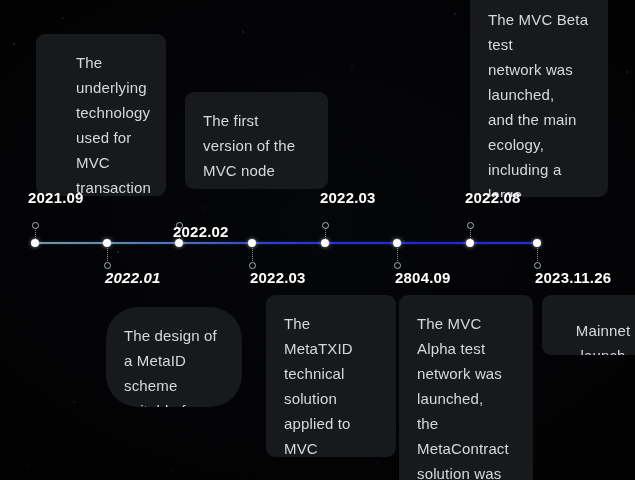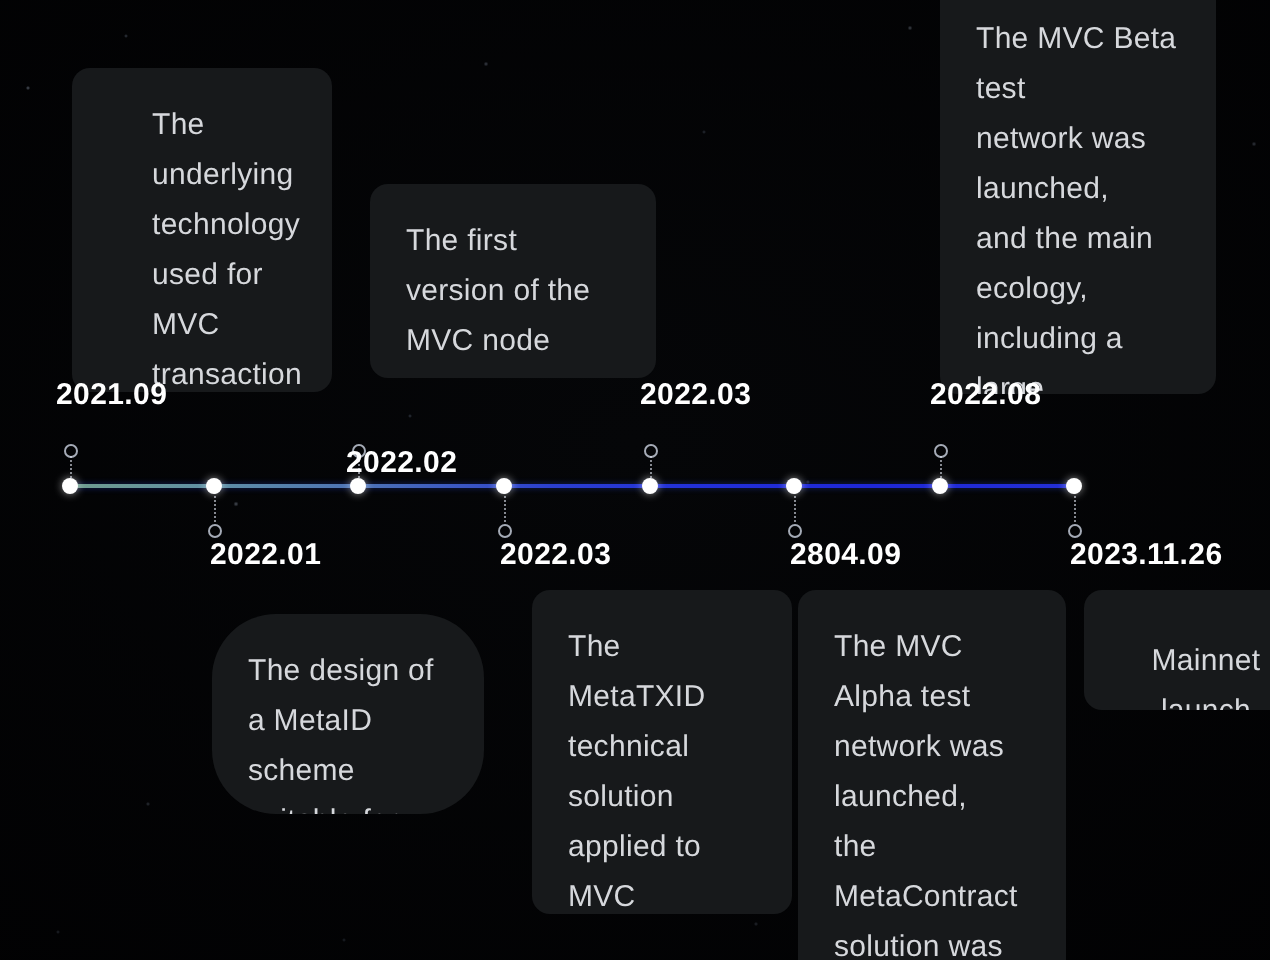--- a/index.html
+++ b/index.html
@@ -197,21 +197,21 @@
   <div class="axis-line"></div>
 
   <div class="ring up" style="left:35px;"></div>
   <div class="stem up" style="left:35px;"></div>
   <div class="node-dot" style="left:35px;"></div>
   <div class="date-label above" style="left:28px;">2021.09</div>
 
   <div class="stem down" style="left:107px;"></div>
   <div class="ring down" style="left:107px;"></div>
   <div class="node-dot" style="left:107px;"></div>
-  <div class="date-label below" style="left:105px;">2022.01</div>
+  <div class="date-label below" style="left:105px;font-style:italic;">2022.01</div>
 
   <div class="ring up" style="left:179px;"></div>
   <div class="stem up" style="left:179px;"></div>
   <div class="node-dot" style="left:179px;"></div>
   <div class="date-label above" style="left:173px;margin-top:34px;">2022.02</div>
 
   <div class="stem down" style="left:252px;"></div>
   <div class="ring down" style="left:252px;"></div>
   <div class="node-dot" style="left:252px;"></div>
   <div class="date-label below" style="left:250px;">2022.03</div>

